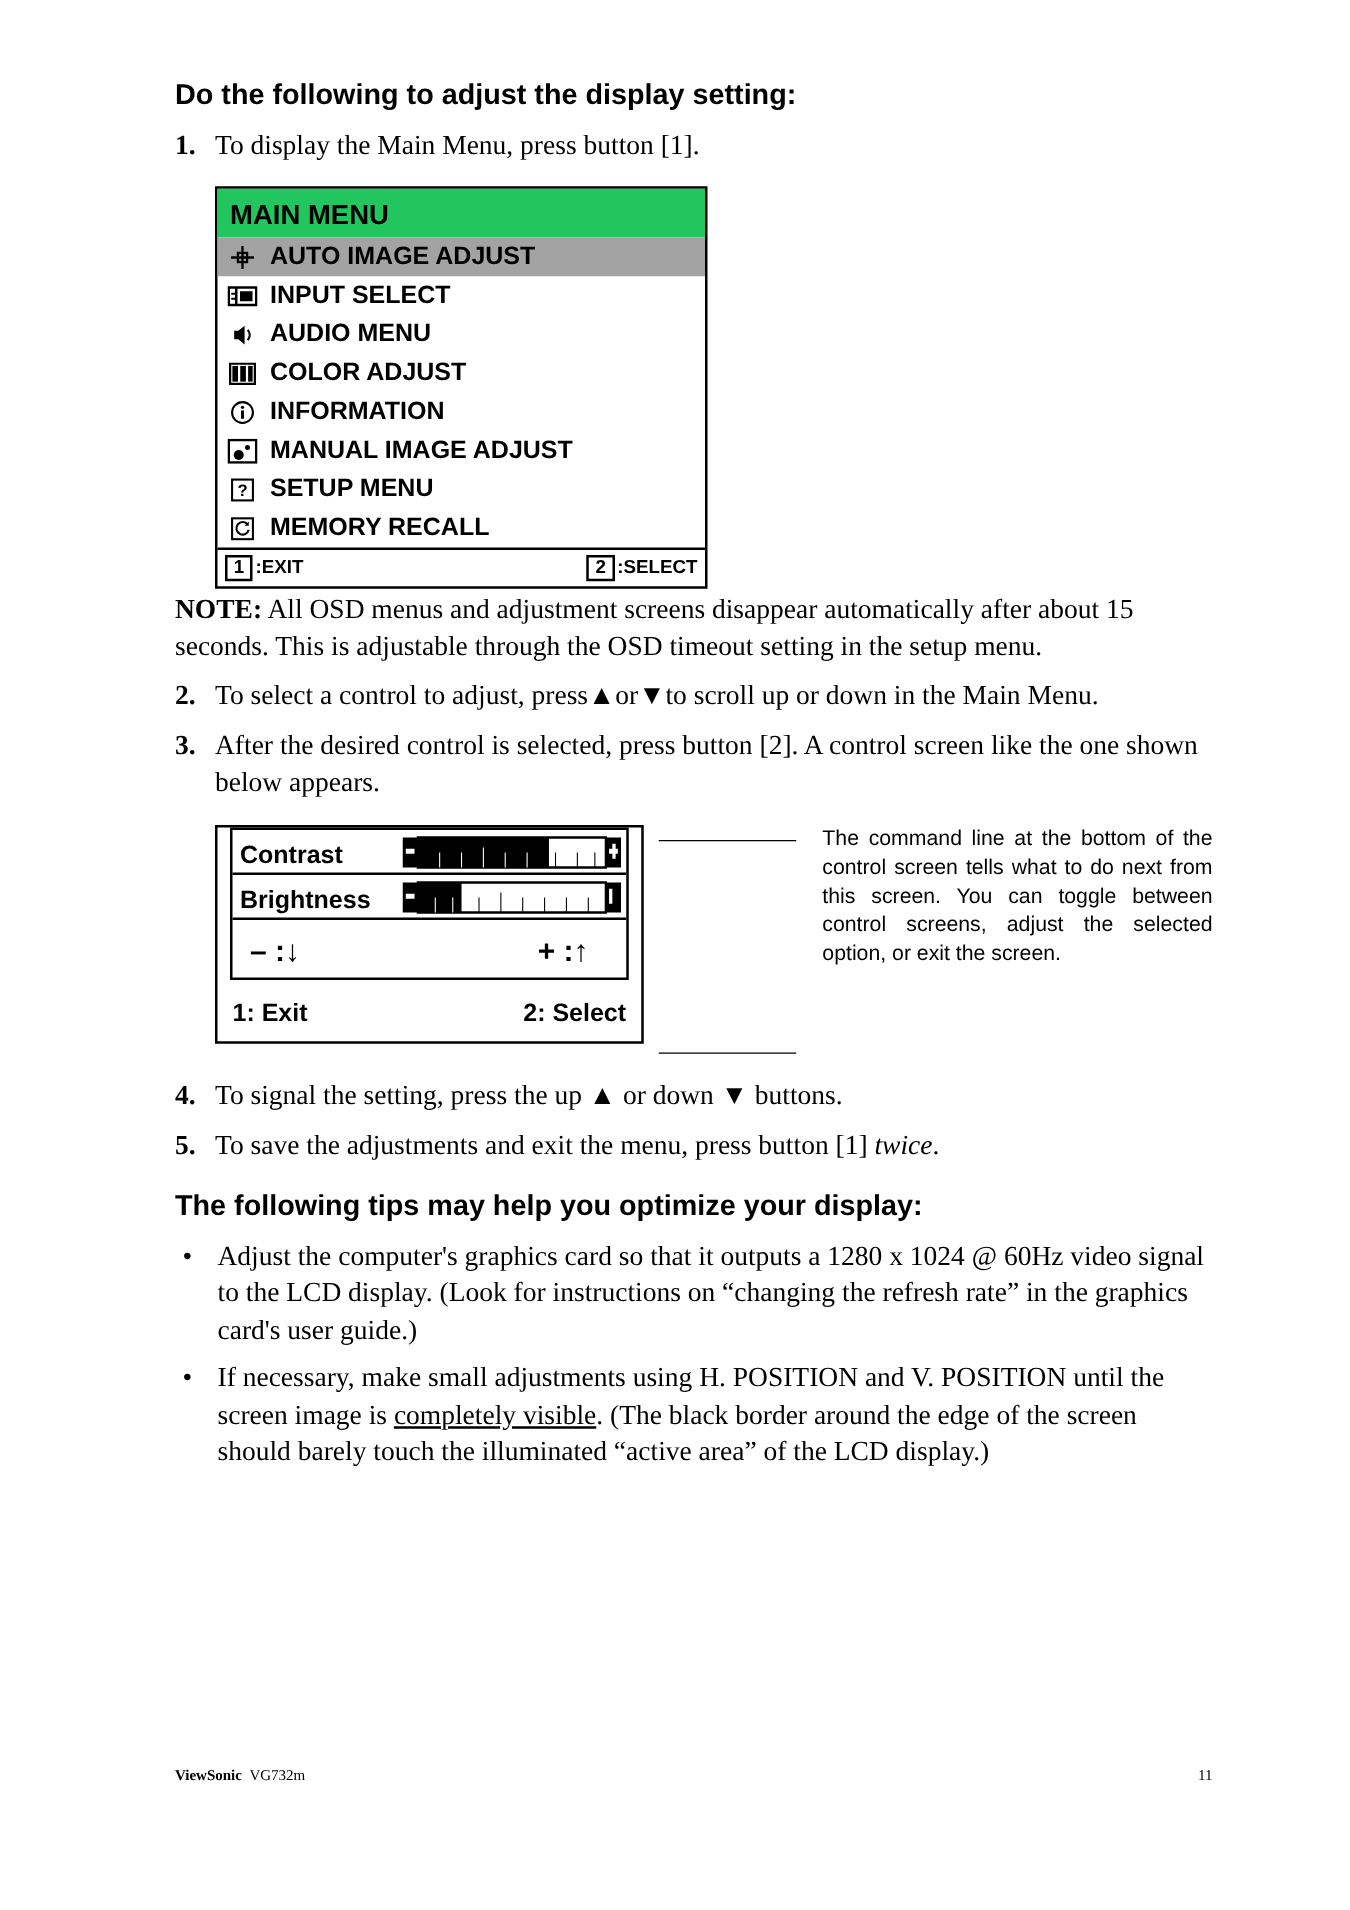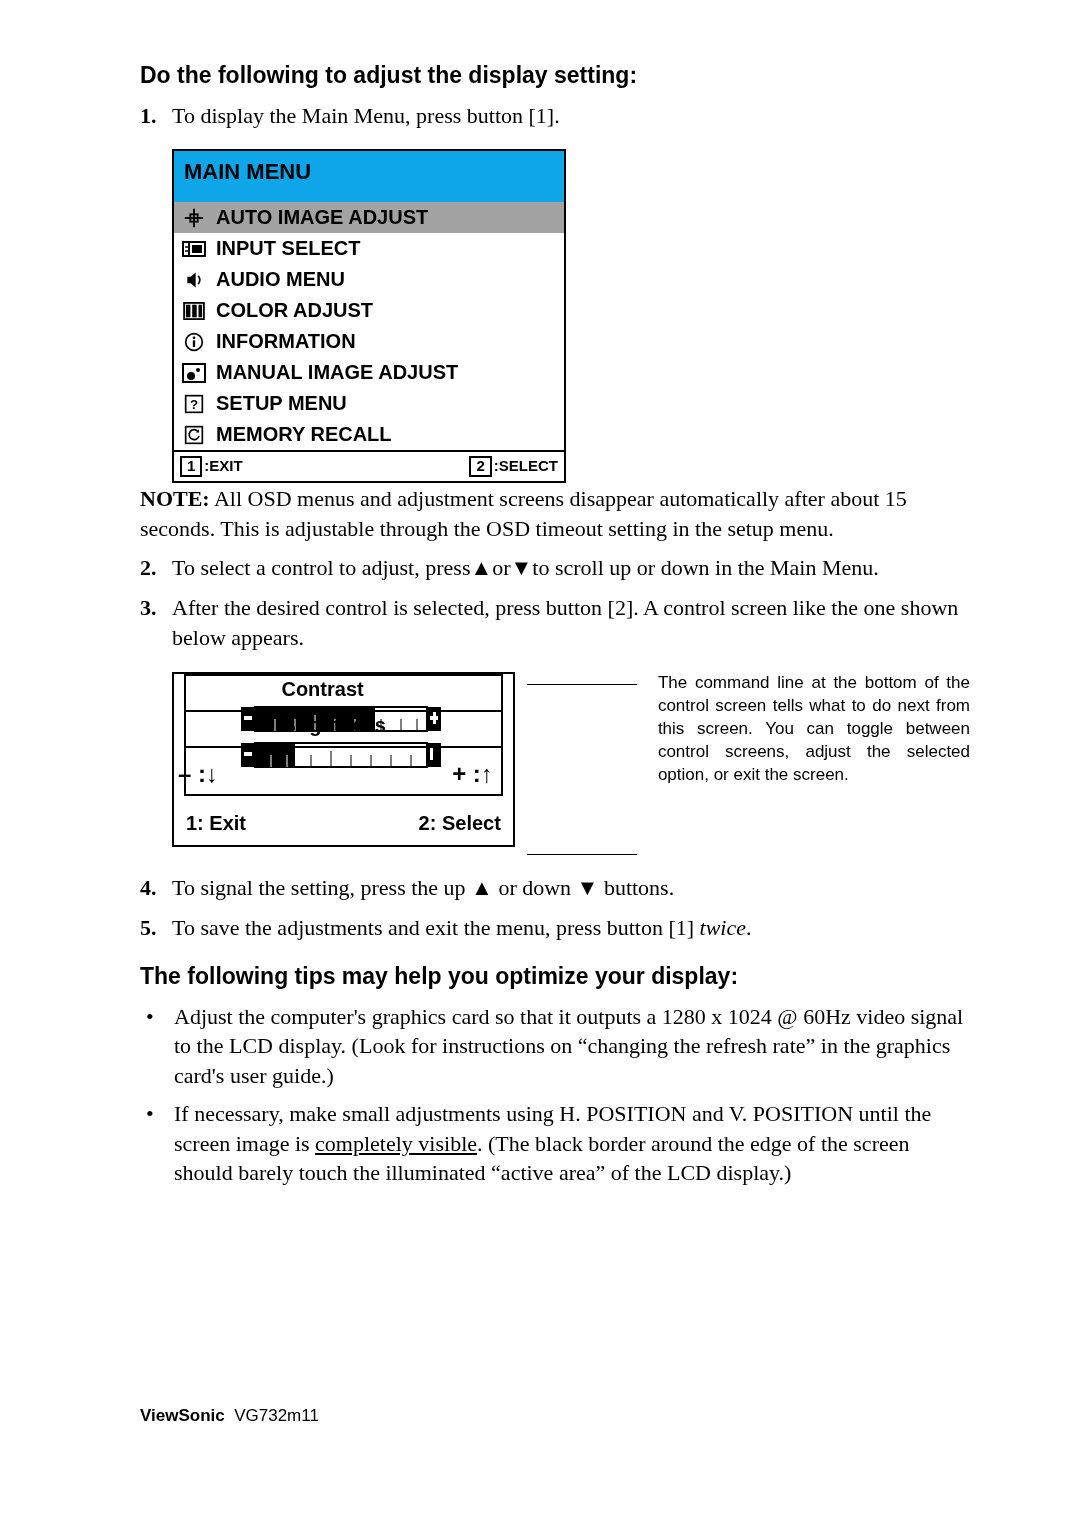--- a/index.html
+++ b/index.html
@@ -41,22 +41,22 @@
   
   .mainmenu {
     border: 2px solid #000;
     width: 390px;
     margin-left: 32px;
     font-family: Arial, Helvetica, sans-serif;
     font-weight: bold;
     font-size: 20px;
   }
   .mainmenu-title {
-    padding: 6px 10px 16px 10px;
-    background: #0ea5e9;
+    padding: 6px 10px 4px 10px;
+    background: #22c55e;
     font-size: 22px;
   }
   .mm-row {
     display: flex;
     align-items: center;
     padding: 2px 6px;
     gap: 8px;
   }
   .mm-row .icon { width: 28px; height: 22px; flex: 0 0 28px; display:flex; align-items:center; justify-content:center; }
   .mm-row.hl { background: #a3a3a3; }
@@ -96,24 +96,23 @@
     font-weight: bold;
     font-size: 20px;
   }
   .cb-title { padding: 4px 10px 4px 10px; font-size: 20px; }
   .cb-inner {
     margin: 0 10px 8px 10px;
     border: 2px solid #000;
   }
   .cb-row {
     display: flex;
-    align-items: center;
+    align-items: flex-end;
     border-bottom: 2px solid #000;
     height: 34px;
-    flex-direction: column;
   }
   .cb-row:last-child { border-bottom: none; }
   .cb-label {
     width: 130px;
     padding-left: 6px;
   }
   .cb-bar {
     flex: 1;
     height: 28px;
     margin: 2px 4px 2px 0;
@@ -146,23 +145,23 @@
   .bullets { margin-top: 8px; }
   .bullet { display:flex; margin: 8px 0; }
   .bullet .dot { width: 28px; flex: 0 0 28px; text-align:left; padding-left:6px; }
 
   .footer {
     position: absolute;
     bottom: 48px;
     left: 140px;
     right: 110px;
     display: flex;
-    justify-content: flex-start;
-    font-family: Liberation Sans, sans-serif;
-    font-size: 17px;
+    justify-content: space-between;
+    font-family: Liberation Serif, serif;
+    font-size: 12px;
   }
   .footer .brand { font-weight: bold; }
   .arrowtri { font-family: Arial, sans-serif; }
 </style>
 </head>
 <body>
 
 <div class="page">
 
   <div class="section-head">Do the following to adjust the display setting:</div>

